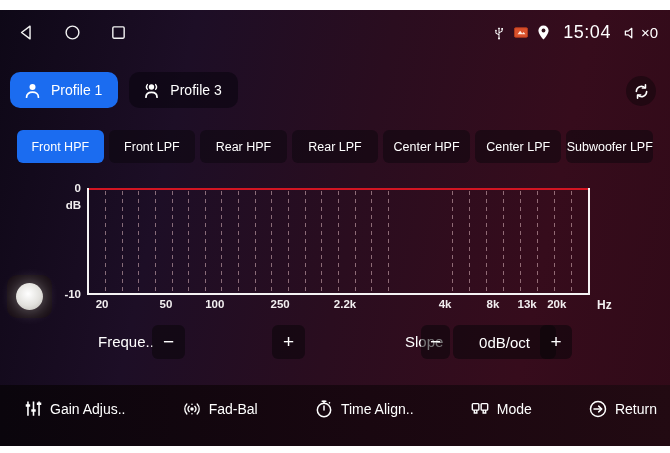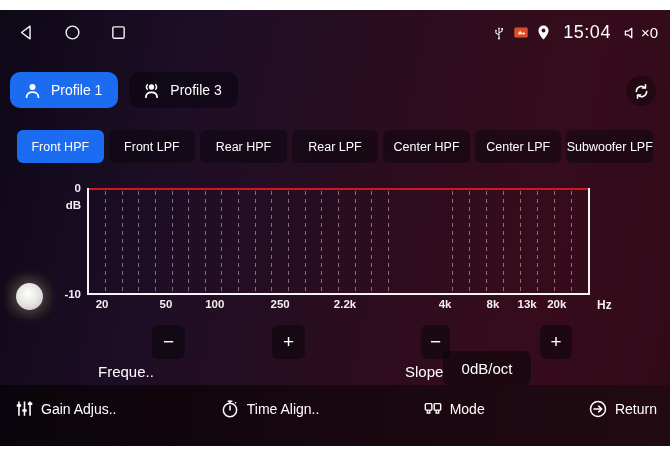--- a/index.html
+++ b/index.html
@@ -68,35 +68,35 @@
     background: #190f16; display: flex; align-items: center; justify-content: center; cursor: pointer;
   }
   .knob-circle {
     width: 27px; height: 27px; border-radius: 50%;
     background: radial-gradient(circle at 45% 40%, #ffffff 0%, #e2e1dd 55%, #b5b2ac 100%);
     box-shadow: 0 0 14px 3px rgba(255,255,255,0.28);
   }
 
   
   .controls { position: absolute; left: 0; top: 315px; width: 100%; height: 34px; font-size: 15px; }
-  .ctl-label { position: absolute; line-height: 34px; color: #fff; margin-top: 30px; }
+  .ctl-label { position: absolute; line-height: 34px; color: #fff; }
   .ctl-btn {
     position: absolute; top: 0; height: 34px; border: none; border-radius: 6px;
     background: rgba(10,5,10,0.55); color: #fff; font-size: 19px; line-height: 30px; cursor: pointer;
   }
   .ctl-value {
     position: absolute; top: 0; height: 34px; border-radius: 6px; background: rgba(10,5,10,0.55);
     color: #fff; font-size: 15px; display: flex; align-items: center; justify-content: center;
   }
 
   
   .bottom-nav {
     position: absolute; left: 0; bottom: 0; width: 100%; height: 61px;
     background: linear-gradient(90deg, #0a050c 0%, #190710 55%, #220a12 100%);
-    display: flex; justify-content: space-between; align-items: flex-start; padding: 0 10px 0 12px;
+    display: flex; justify-content: space-between; align-items: flex-start; padding: 0 10px 0 21px;
   }
   .nav-item {
     height: 47px; display: flex; align-items: center; gap: 7px; padding: 0 3px;
     background: none; border: none; color: #fff; font-size: 14px; cursor: pointer;
     white-space: nowrap; font-family: "Liberation Sans", sans-serif;
   }
   .nav-item.active { background: #1667e8; padding: 0 20px; border-radius: 2px; }
 </style>
 </head>
 <body>
@@ -241,33 +241,44 @@
     <div class="knob-circle"></div>
   </div>
 
   <div class="controls">
     <span class="ctl-label" style="left: 98px;">Freque..</span>
     <button class="ctl-btn" style="left: 152px; width: 33px;">−</button>
     <button class="ctl-btn" style="left: 272px; width: 33px;">+</button>
 
     <span class="ctl-label" style="left: 405px;">Slope</span>
     <button class="ctl-btn" style="left: 421px; width: 29px;">−</button>
-    <span class="ctl-value" style="left: 443px; width: 88px; margin-top: 26px;">0dB/oct</span>
+    <span class="ctl-value" style="left: 453px; width: 103px;">0dB/oct</span>
     <button class="ctl-btn" style="left: 540px; width: 32px;">+</button>
   </div>
 
   <div class="bottom-nav" id="nav">
       <button class="nav-item">
         <span class="icon">
           <svg viewBox="0 0 24 24" width="19" height="19" stroke="#fff" fill="none">
             <path d="M5 3v18M12 3v18M19 3v18" stroke-width="2"></path>
             <path d="M2.2 8.2h5.6M9.2 14.5h5.6M16.2 6h5.6" stroke-width="3"></path>
           </svg>
         </span>
         <span>Gain Adjus..</span>
+      </button>
+      <button class="nav-item">
+        <span class="icon">
+          <svg viewBox="0 0 24 24" width="20" height="20" fill="none" stroke="#fff" stroke-width="1.6" stroke-linecap="round">
+            <circle cx="12" cy="12" r="2.1" fill="#fff" stroke="none"></circle>
+            <path d="M8.7 8.8a4.6 4.6 0 0 0 0 6.4M15.3 8.8a4.6 4.6 0 0 1 0 6.4M5.8 6a8.6 8.6 0 0 0 0 12M18.2 6a8.6 8.6 0 0 1 0 12"></path>
+            <circle cx="12" cy="6.3" r="1" fill="#fff" stroke="none"></circle>
+            <circle cx="12" cy="17.7" r="1" fill="#fff" stroke="none"></circle>
+          </svg>
+        </span>
+        <span>Fad-Bal</span>
       </button>
       <button class="nav-item">
         <span class="icon">
           <svg viewBox="0 0 24 24" width="20" height="20" fill="none" stroke="#fff" stroke-width="1.8" stroke-linecap="round">
             <circle cx="12" cy="13.2" r="8"></circle>
             <path d="M12 13.2V8.4"></path>
             <path d="M9.8 2.6h4.4"></path>
             <path d="M12 2.6v2.2"></path>
             <circle cx="18.6" cy="4.6" r="1" fill="#fff" stroke="none"></circle>
           </svg>

